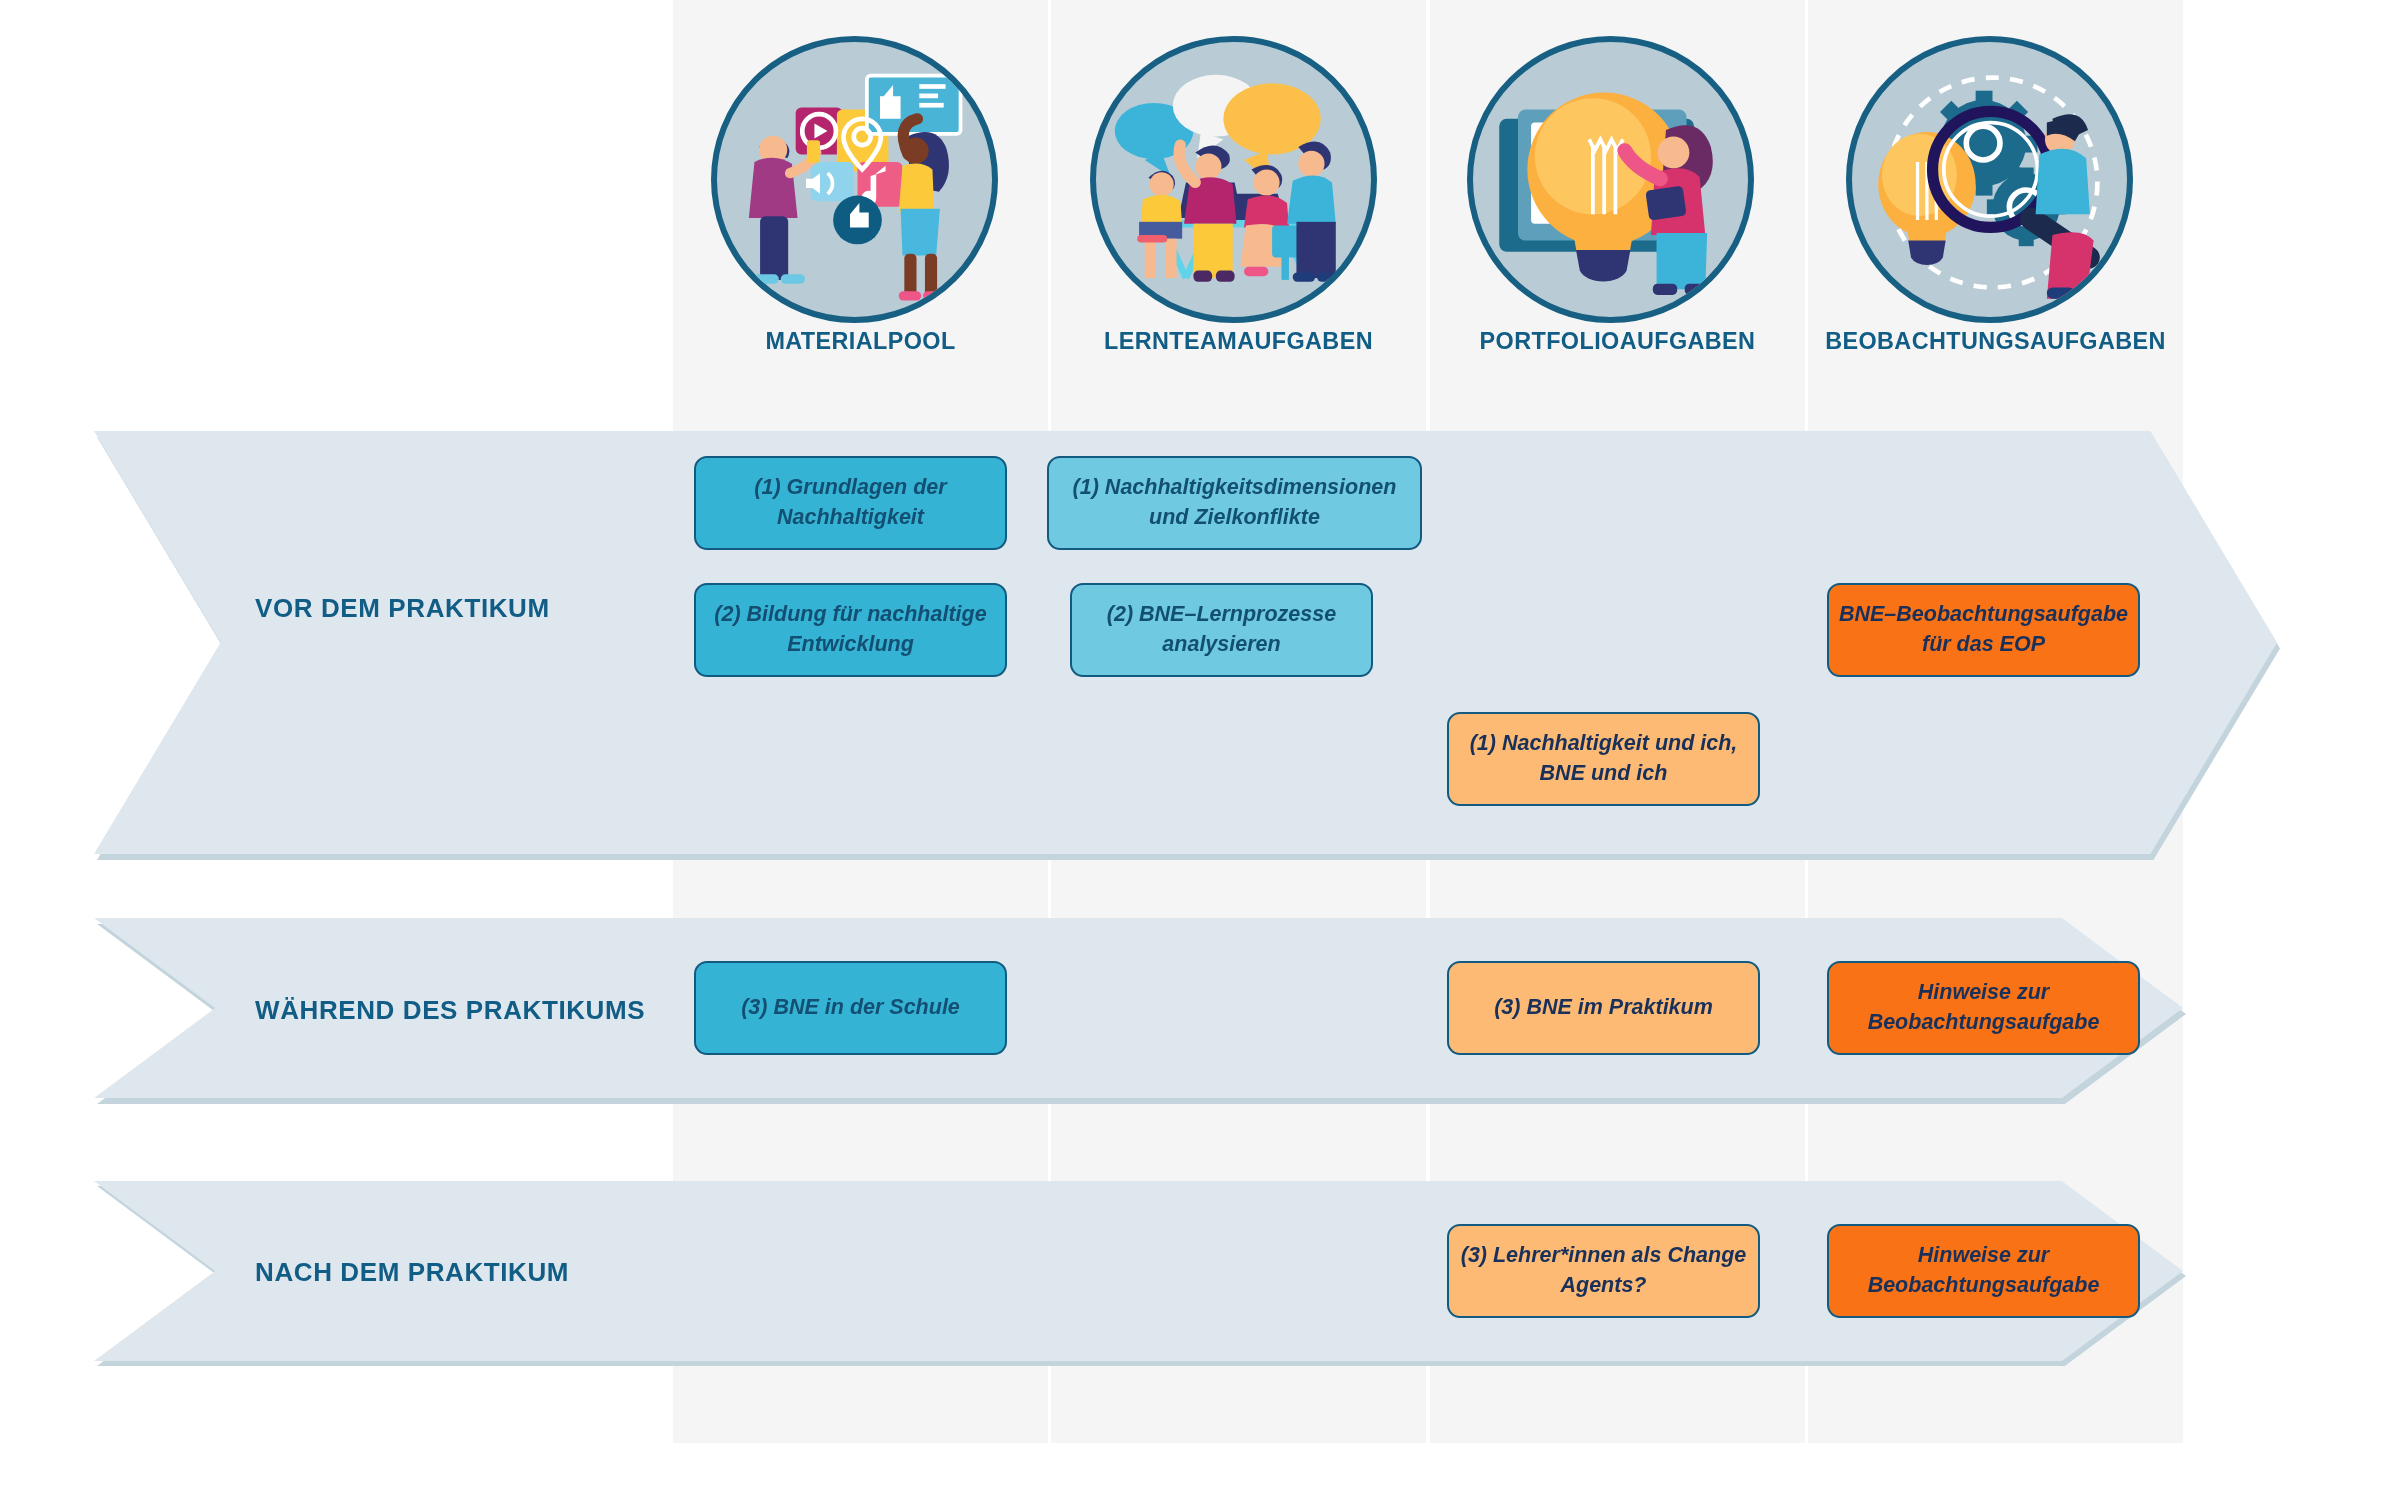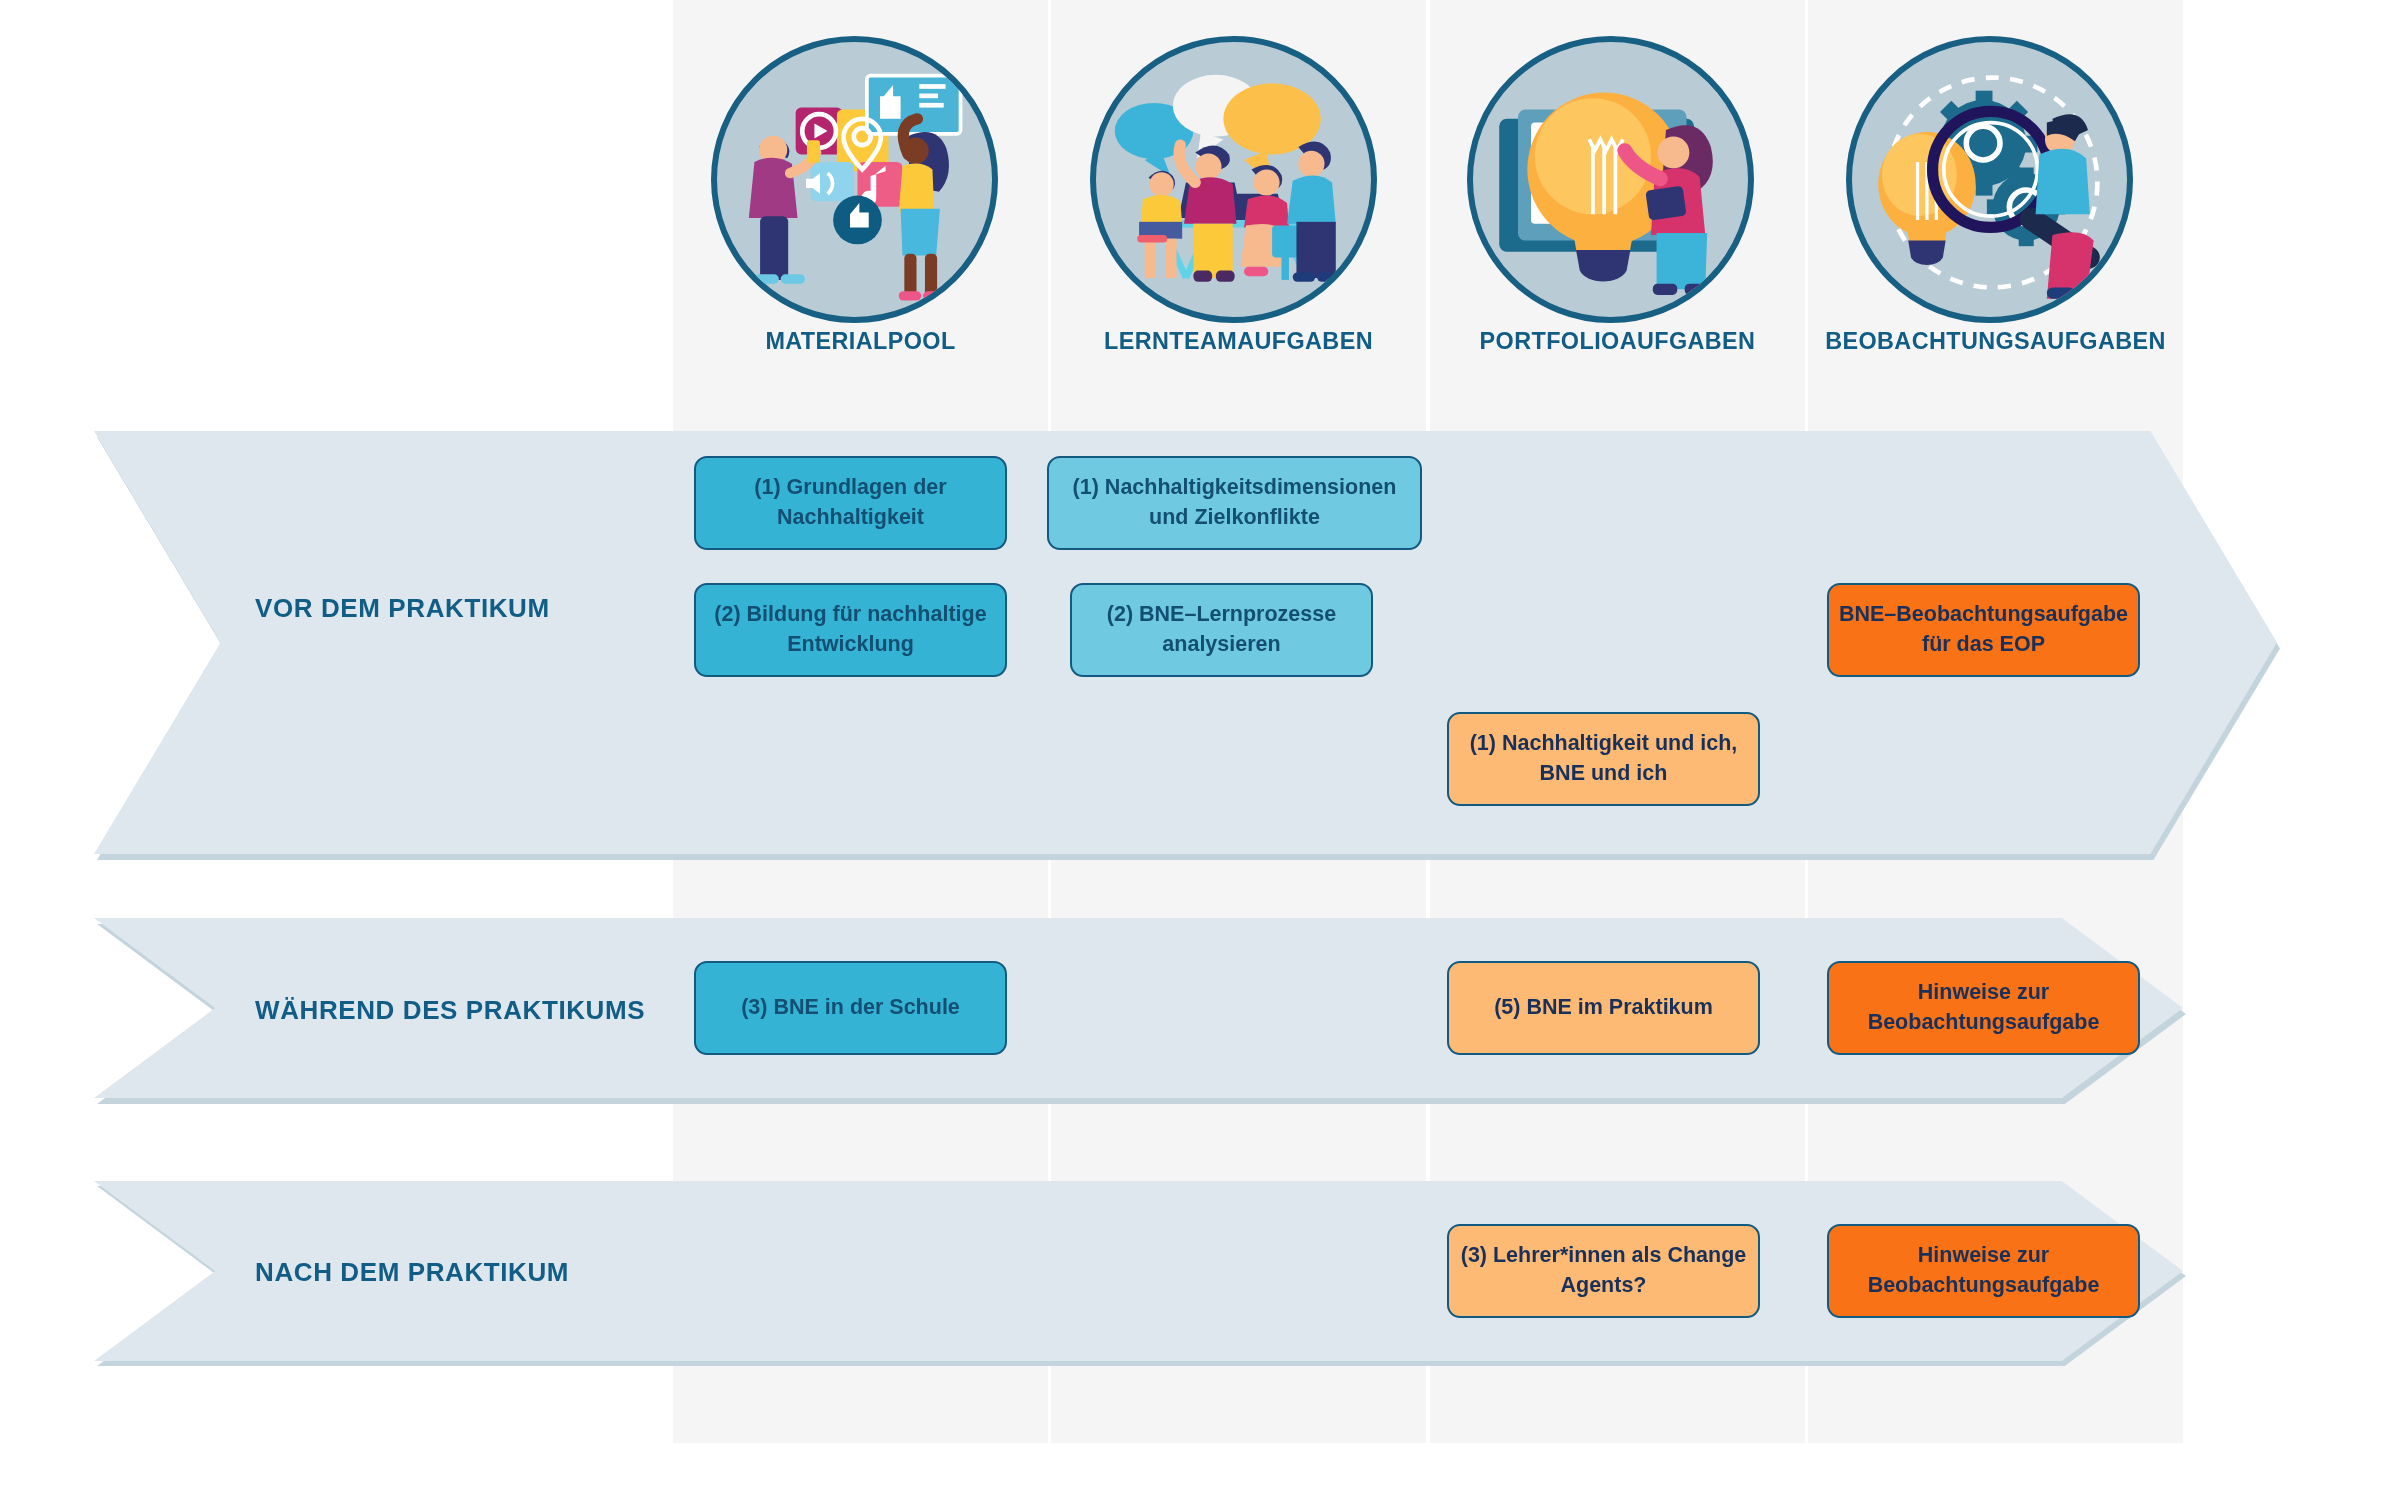--- a/index.html
+++ b/index.html
@@ -66,20 +66,21 @@
     border-radius:13px;
     color:#124f72;
     font-size:21.5px;
     line-height:1.38;
     font-weight:600;
     display:flex;
     align-items:center;
     justify-content:center;
     text-align:center;
     padding:3.7px 7.5px;
+    font-style:italic;
   }
   .chip.blue-dark{background:#35b3d5;}
   .chip.blue-light{background:#6fc9e0;}
   .chip.pink-dark{background:#fdba74;color:#18305a;}
   .chip.pink-light{background:#f97316;color:#18305a;}
 </style>
 </head>
 <body>
 
 <div id="stage">
@@ -274,21 +275,21 @@
   <div class="chip blue-dark" style="left:694px;top:583px;width:313px;height:94px;">(2) Bildung für nachhaltige Entwicklung</div>
   <div class="chip blue-light" style="left:1070px;top:583px;width:303px;height:94px;">(2) BNE–Lernprozesse analysieren</div>
   <div class="chip pink-light" style="left:1827px;top:583px;width:313px;height:94px;">BNE–Beobachtungsaufgabe für das EOP</div>
   <div class="chip pink-dark" style="left:1447px;top:712px;width:313px;height:94px;">(1) Nachhaltigkeit und ich, BNE und ich</div>
 
   <div class="band-shadow" style="left:97px;top:924px;width:2089px;height:180px;"></div>
   <div class="band" style="left:94px;top:918px;width:2089px;height:180px;"></div>
   <div class="band-label" style="left:255px;top:995px;">WÄHREND DES PRAKTIKUMS</div>
 
   <div class="chip blue-dark" style="left:694px;top:961px;width:313px;height:94px;">(3) BNE in der Schule</div>
-  <div class="chip pink-dark" style="left:1447px;top:961px;width:313px;height:94px;">(5) BNE im Praktikum</div>
+  <div class="chip pink-dark" style="left:1447px;top:961px;width:313px;height:94px;">(3) BNE im Praktikum</div>
   <div class="chip pink-light" style="left:1827px;top:961px;width:313px;height:94px;">Hinweise zur Beobachtungsaufgabe</div>
 
   <div class="band-shadow" style="left:97px;top:1186px;width:2089px;height:180px;"></div>
   <div class="band" style="left:94px;top:1181px;width:2089px;height:180px;"></div>
   <div class="band-label" style="left:255px;top:1257px;text-align:right;">NACH DEM PRAKTIKUM</div>
 
   <div class="chip pink-dark" style="left:1447px;top:1224px;width:313px;height:94px;">(3) Lehrer*innen als Change Agents?</div>
   <div class="chip pink-light" style="left:1827px;top:1224px;width:313px;height:94px;">Hinweise zur Beobachtungsaufgabe</div>
 
 </div>

